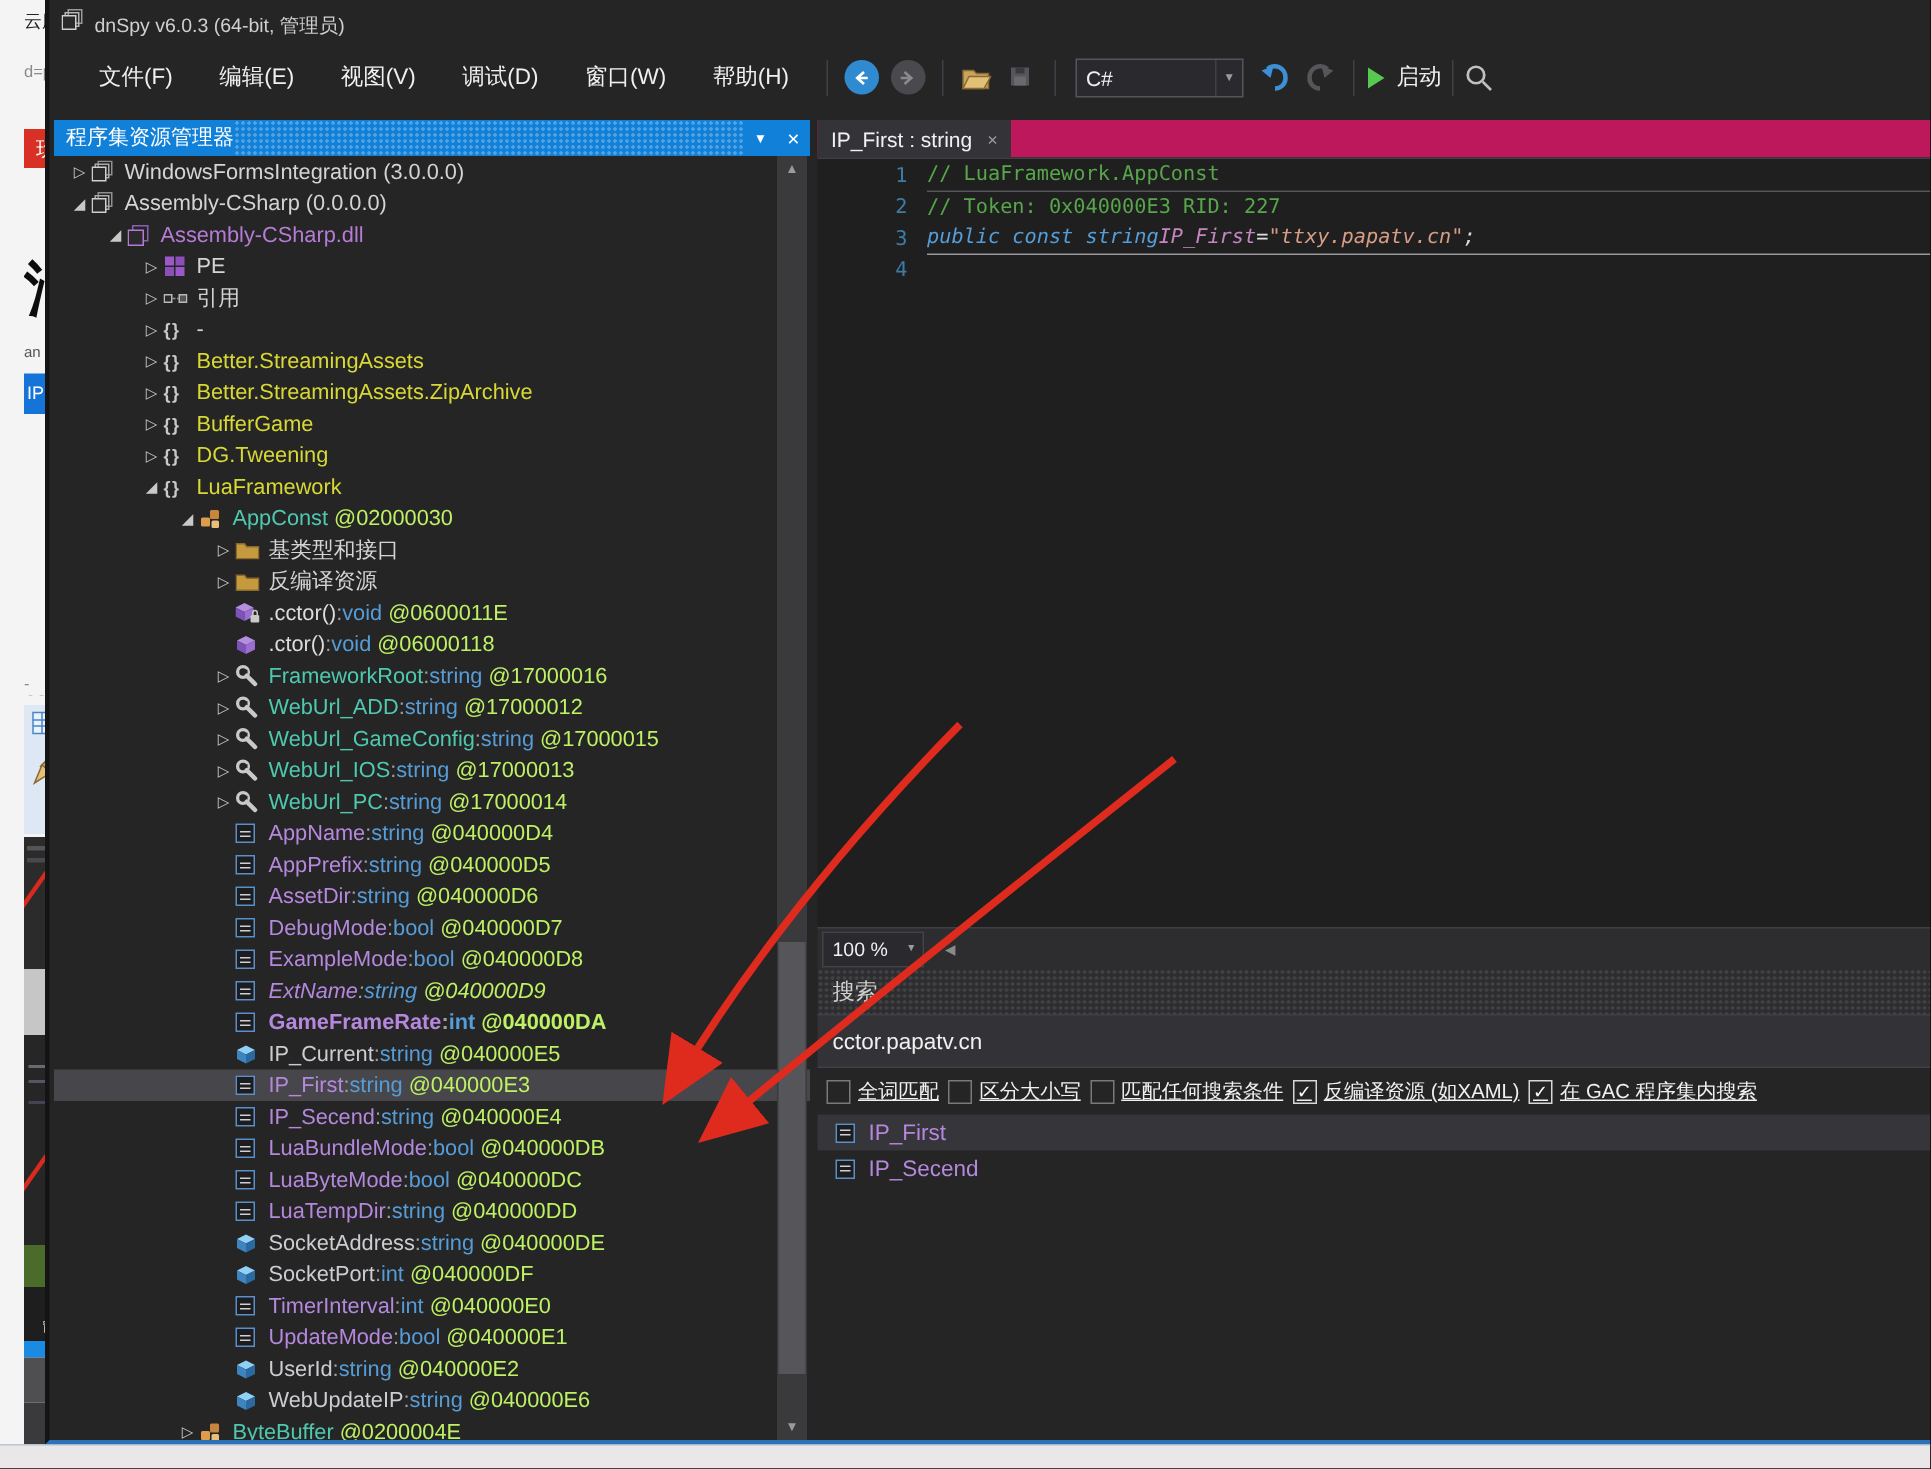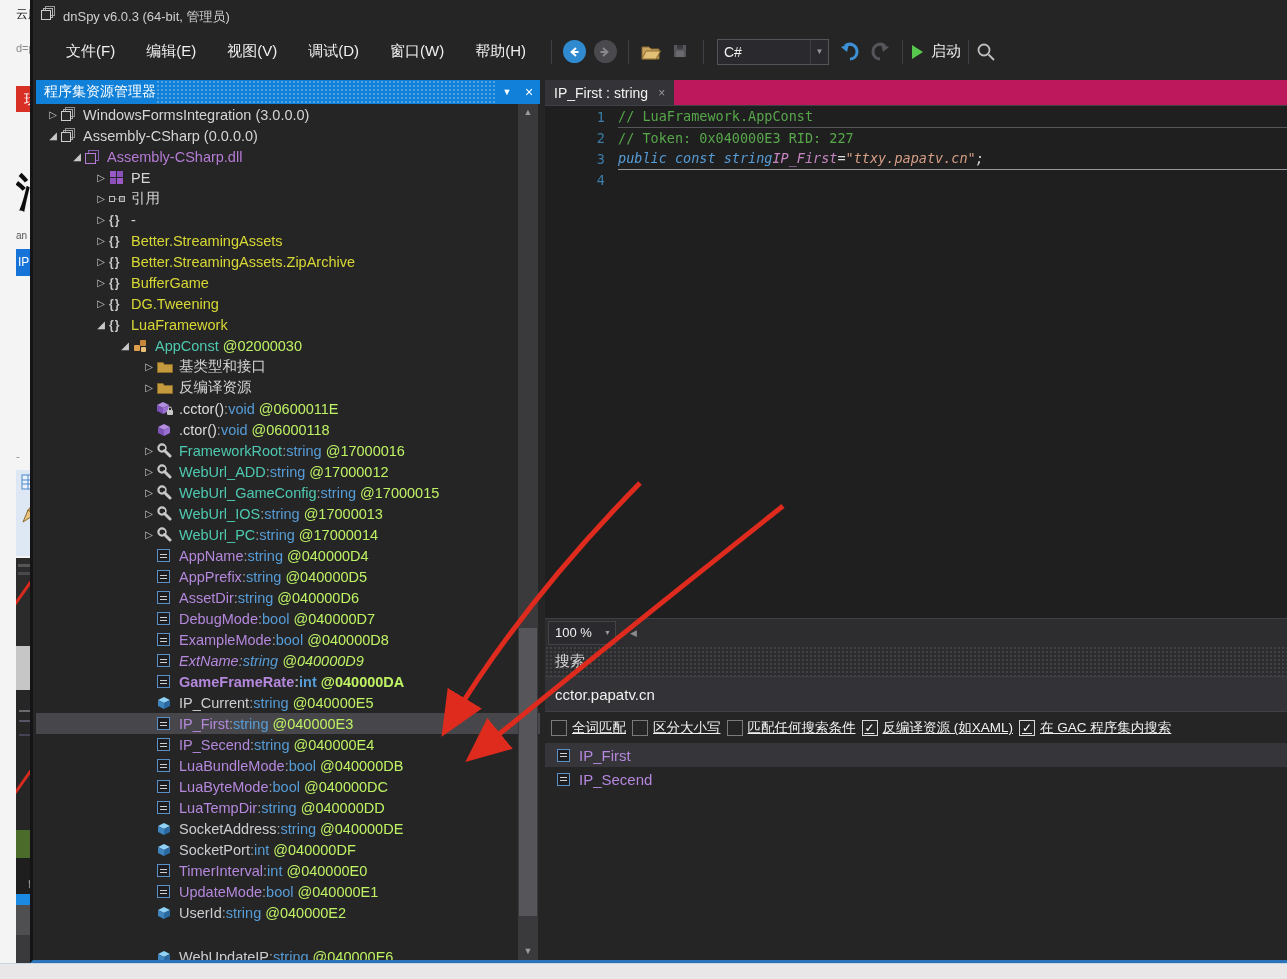--- a/index.html
+++ b/index.html
@@ -674,21 +674,21 @@
             <polygon points="7,1 13,4 7,7 1,4" fill="#8fd0f5"></polygon>
             <polygon points="1,4 7,7 7,13 1,10" fill="#3e85c0"></polygon>
             <polygon points="13,4 7,7 7,13 13,10" fill="#2b6aa0"></polygon>
           </svg>
         </span>
         <span class="c-static">UserId</span>
         <span class="c-punct"> : </span>
         <span class="c-kw">string</span>
         <span class="c-addr">&nbsp;@040000E2</span>
       </div>
-      <div class="trow" style="padding-left: 105px; margin-top: 23px;">
+      <div class="trow" style="padding-left: 105px;">
         <span class="twist"></span>
         <span class="ticon">
           <svg width="14" height="14">
             <polygon points="7,1 13,4 7,7 1,4" fill="#8fd0f5"></polygon>
             <polygon points="1,4 7,7 7,13 1,10" fill="#3e85c0"></polygon>
             <polygon points="13,4 7,7 7,13 13,10" fill="#2b6aa0"></polygon>
           </svg>
         </span>
         <span class="c-static">WebUpdateIP</span>
         <span class="c-punct"> : </span>

